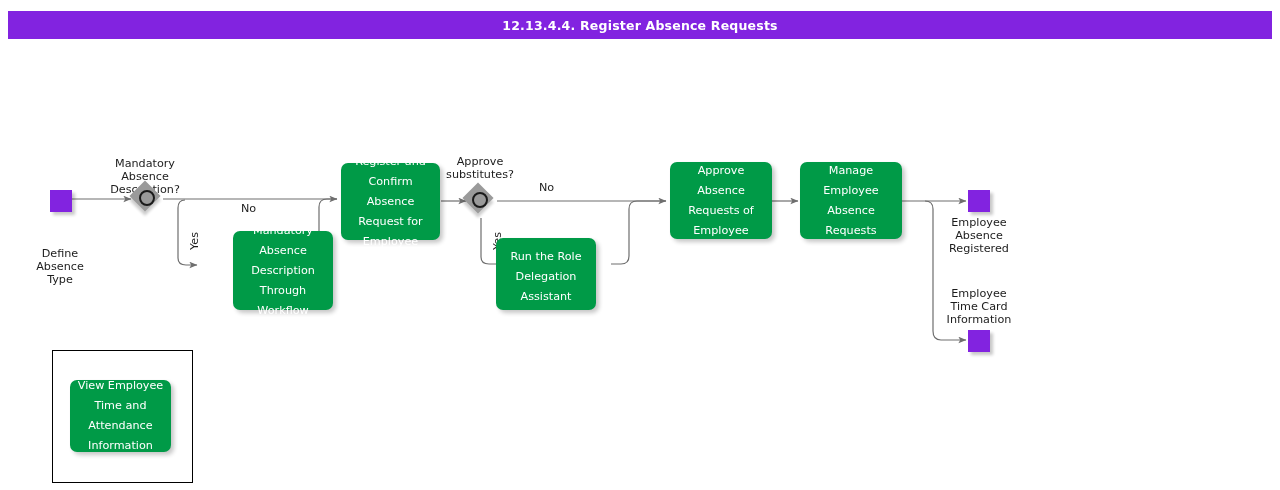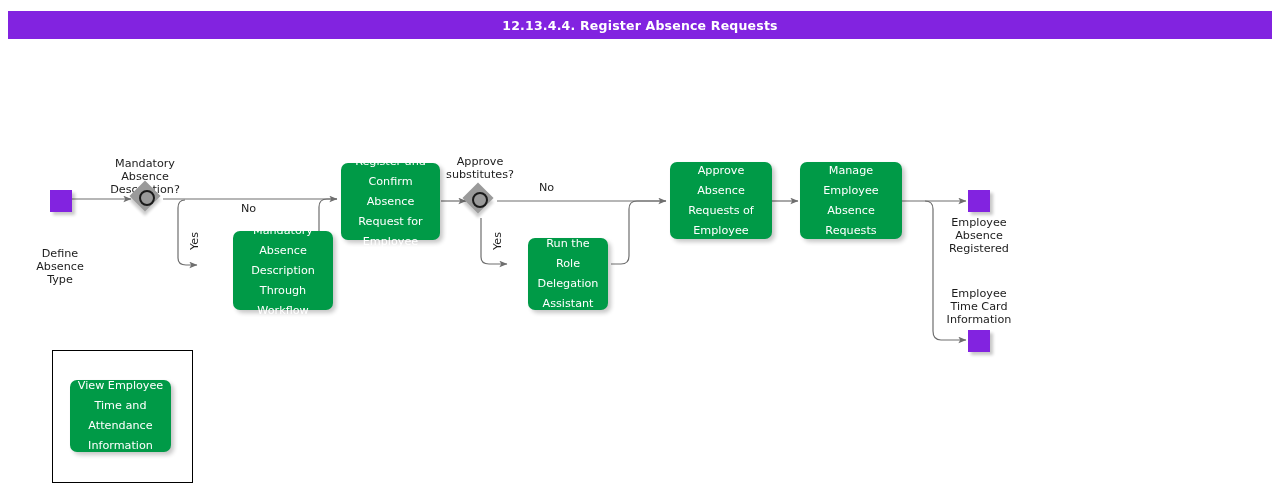--- a/index.html
+++ b/index.html
@@ -148,21 +148,21 @@
   <div class="cap" style="left:430px;top:155px;width:100px;">Approve
 substitutes?</div>
   <div class="node gateway" style="left:464px;top:184px;">
     <span class="dia"></span>
     <span class="ring"></span>
   </div>
 
   <div class="elab" style="left:539px;top:182px;">No</div>
   <div class="elab rot" style="left:492px;top:250px;">Yes</div>
 
-  <div class="node task" style="left:528px;top:238px;width:80px;height:72px;">
+  <div class="node task" style="left:496px;top:238px;width:100px;height:72px;align-items:flex-end;">
     <span>Run the Role
 Delegation
 Assistant</span>
   </div>
 
   <div class="node task" style="left:800px;top:162px;width:102px;height:77px;">
     <span>Manage
 Employee
 Absence
 Requests</span>

